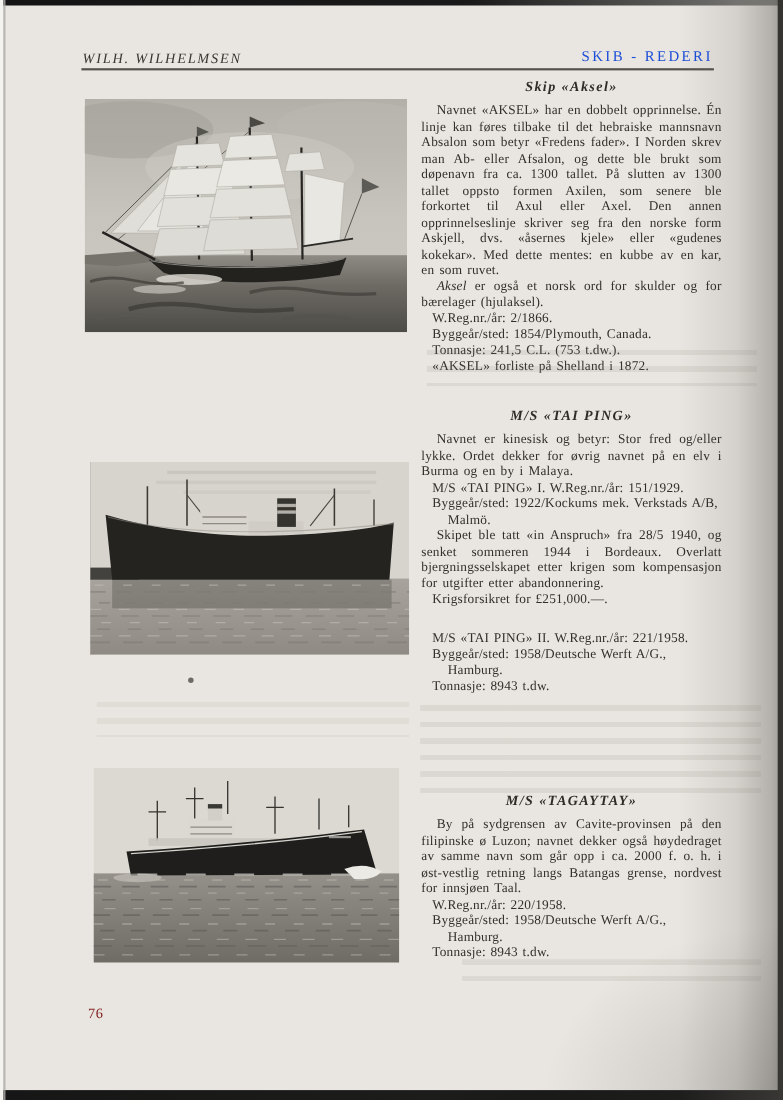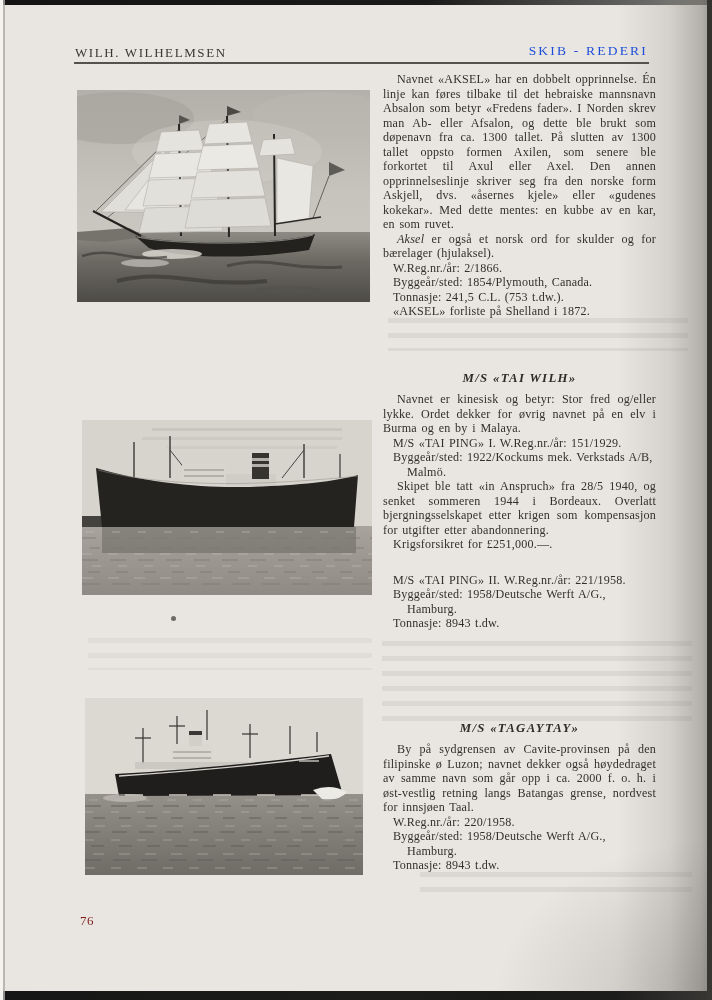--- a/index.html
+++ b/index.html
@@ -16,21 +16,21 @@
     background:linear-gradient(to right,#161616 0%,#1c1c1a 55%,#141414 100%);}
   .edge-left-white{position:absolute;left:0;top:0;width:3px;height:1000px;background:#f4f3f0;}
   .edge-left-line{position:absolute;left:3px;top:0;width:2px;height:1000px;background:#aeaba6;opacity:.8;}
   .edge-right-shade{position:absolute;right:0;top:0;width:95px;height:1000px;
     background:linear-gradient(to right,rgba(120,116,110,0) 0%,rgba(120,116,110,.18) 55%,rgba(95,92,87,.38) 88%,rgba(80,78,74,.5) 100%);}
   .edge-right-strip{position:absolute;right:0;top:0;width:5px;height:1000px;background:#34332f;}
   .corner-vignette{position:absolute;right:0;bottom:0;width:220px;height:160px;
     background:radial-gradient(ellipse at 100% 100%,rgba(70,68,64,.25),rgba(70,68,64,0) 70%);}
 
   
-  .hdr-left{position:absolute;left:75px;top:45px;font-size:13px;letter-spacing:1.6px;color:#3a3733;}
+  .hdr-left{position:absolute;left:75px;top:45px;font-size:13px;letter-spacing:1.6px;color:#3a3733;font-style:italic;}
   .hdr-right{position:absolute;right:64px;top:43px;font-size:13.5px;letter-spacing:2.2px;color:#1d4ed8;}
   .hdr-rule{position:absolute;left:74px;top:62px;width:575px;height:2px;background:#55524d;}
 
   
   .section{position:absolute;left:383px;width:273px;}
   .sec-title{text-align:center;font-style:italic;font-weight:600;font-size:12.8px;
     letter-spacing:1.3px;color:#2f2c28;margin:0 0 6px 0;}
   .para{margin:0;text-indent:14px;text-align:justify;font-size:12.1px;line-height:14.5px;
     letter-spacing:.2px;word-spacing:1.4px;}
   .detail{margin:0;padding-left:24px;text-indent:-14px;font-size:12.1px;line-height:14.5px;
@@ -235,30 +235,31 @@
     <path d="M0,114 H278" stroke-dasharray="8 18"></path>
     <path d="M10,128 H278" stroke-dasharray="10 16"></path>
     <path d="M0,142 H278" stroke-dasharray="9 17"></path>
     <path d="M8,156 H278" stroke-dasharray="11 15"></path>
     <path d="M0,170 H278" stroke-dasharray="10 16"></path>
   </g>
 </svg>
 </figure>
 
 <section class="section" style="top:72px;">
+  <h3 class="sec-title">Skip «Aksel»</h3>
   <p class="para">Navnet «AKSEL» har en dobbelt opprinnelse. Én linje kan føres tilbake til det hebraiske mannsnavn Absalon som betyr «Fredens fader». I Norden skrev man Ab- eller Afsalon, og dette ble brukt som døpenavn fra ca. 1300 tallet. På slutten av 1300 tallet oppsto formen Axilen, som senere ble forkortet til Axul eller Axel. Den annen opprinnelseslinje skriver seg fra den norske form Askjell, dvs. «åsernes kjele» eller «gudenes kokekar». Med dette mentes: en kubbe av en kar, en som ruvet.</p>
   <p class="para"><i>Aksel</i><span> er også et norsk ord for skulder og for bærelager (hjulaksel).</span></p>
   <div class="detail">W.Reg.nr./år: 2/1866.</div>
   <div class="detail">Byggeår/sted: 1854/Plymouth, Canada.</div>
   <div class="detail">Tonnasje: 241,5 C.L. (753 t.dw.).</div>
   <div class="detail">«AKSEL» forliste på Shelland i 1872.</div>
 </section>
 
 <section class="section" style="top:371px;">
-  <h3 class="sec-title">M/S «TAI WILH»</h3>
+  <h3 class="sec-title">M/S «TAI PING»</h3>
   <p class="para">Navnet er kinesisk og betyr: Stor fred og/eller lykke. Ordet dekker for øvrig navnet på en elv i Burma og en by i Malaya.</p>
   <div class="detail">M/S «TAI PING» I. W.Reg.nr./år: 151/1929.</div>
   <div class="detail">Byggeår/sted: 1922/Kockums mek. Verkstads A/B, Malmö.</div>
   <p class="para">Skipet ble tatt «in Anspruch» fra 28/5 1940, og senket sommeren 1944 i Bordeaux. Overlatt bjergningsselskapet etter krigen som kompensasjon for utgifter etter abandonnering.</p>
   <div class="detail">Krigsforsikret for £251,000.—.</div>
   <div class="detail gap-details">M/S «TAI PING» II. W.Reg.nr./år: 221/1958.</div>
   <div class="detail">Byggeår/sted: 1958/Deutsche Werft A/G., Hamburg.</div>
   <div class="detail">Tonnasje: 8943 t.dw.</div>
 </section>
 

